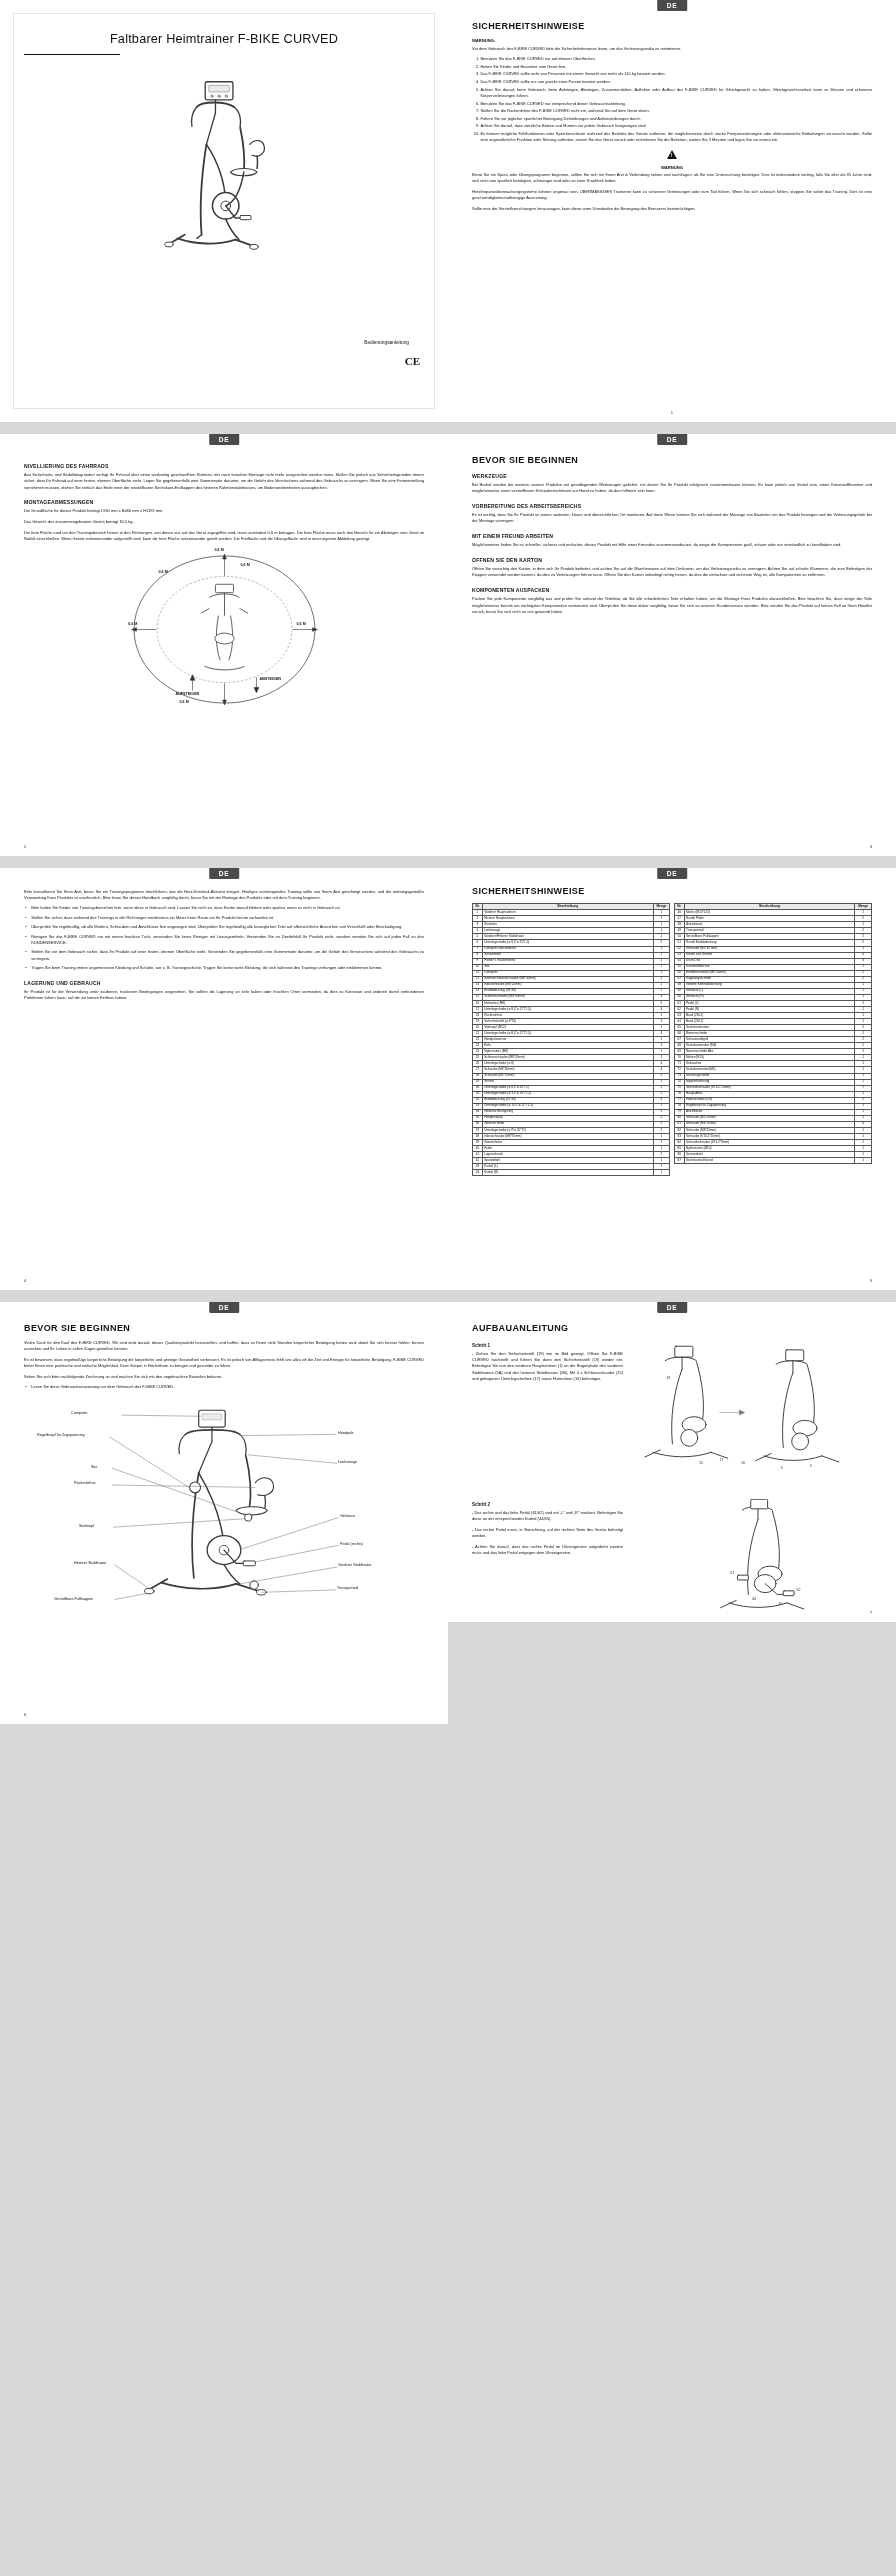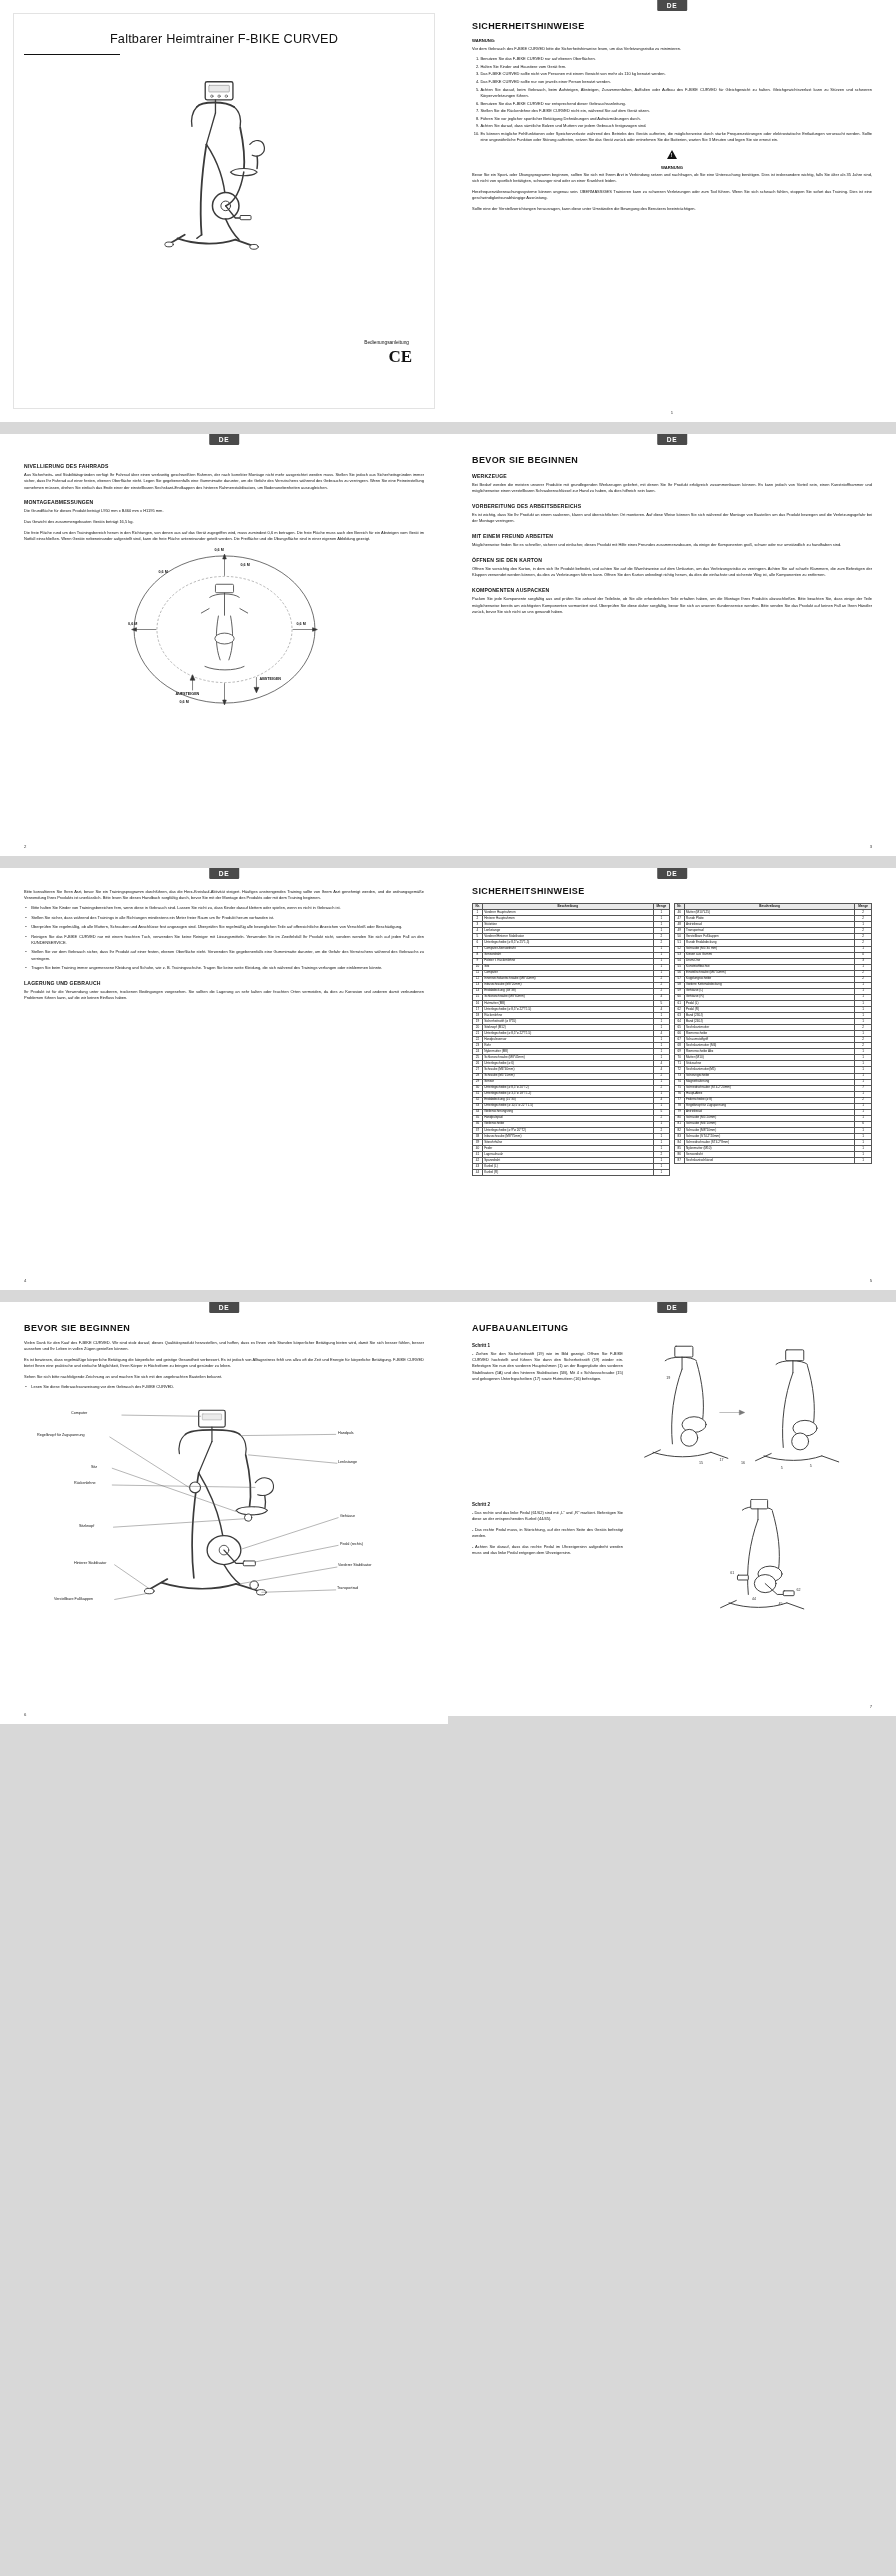--- a/index.html
+++ b/index.html
@@ -26,21 +26,21 @@
   .warn-center{text-align:center;font-size:4.2px;font-weight:bold;margin:6px 0 2.4px 0;}
   .tri{width:0;height:0;border-left:5.4px solid transparent;border-right:5.4px solid transparent;
        border-bottom:9.6px solid #111;margin:6px auto 0 auto;position:relative;}
   .tri:after{content:"!";position:absolute;left:-1.5px;top:3px;color:#fff;font-size:4.8px;font-weight:bold;}
   .pgnum{position:absolute;bottom:7.2px;left:0;right:0;text-align:center;font-size:4.2px;color:#333;}
   .pgnum.right{text-align:right;right:24px;left:auto;}
   .pgnum.left{text-align:left;left:24px;right:auto;}
   .cover-frame{position:absolute;left:13.3px;top:13.3px;right:13.3px;bottom:13.3px;border:0.6px solid #e3e3e3;}
   .bike-svg{display:block;margin:0 auto;}
   .anleitung{position:absolute;right:39px;bottom:77px;font-size:4.8px;}
-  .ce{position:absolute;right:36px;bottom:55px;font-size:17px;font-weight:bold;font-family:"Liberation Serif",serif;}
+  .ce{position:absolute;right:28px;bottom:55px;font-size:11px;font-weight:bold;font-family:"Liberation Serif",serif;}
   
   table.parts{border-collapse:collapse;font-size:3.1px;width:100%;}
   table.parts th,table.parts td{border:0.3px solid #555;padding:0.6px 1.2px;line-height:1.25;}
   table.parts th{background:#e9e9e9;font-weight:bold;font-size:3.1px;}
   .tbl-cols{display:flex;gap:3.6px;}
   .tbl-cols > div{flex:1;}
   .num-c{width:6.6px;text-align:center;}
   .qty-c{width:13.3px;text-align:center;}
   
   .diagram{position:relative;margin:6px auto;}
@@ -783,21 +783,21 @@
           <div class="lbl" style="left:301px;top:63px;">Lenkstange</div>
           <div class="lbl" style="left:303px;top:117px;">Gehäuse</div>
           <div class="lbl" style="left:303px;top:145px;">Pedal (rechts)</div>
           <div class="lbl" style="left:301px;top:166px;">Vorderer Stabilisator</div>
           <div class="lbl" style="left:300px;top:189px;">Transportrad</div>
         </div>
       </div>
       <div class="pgnum left">6</div>
     </div>
 
-    <div class="sheet half" style="height:414px;">
+    <div class="sheet half" style="height:320px;">
       <div class="de-tab">DE</div>
       <div class="pad">
         <h2 class="sec">AUFBAUANLEITUNG</h2>
 
         <div class="two-col-flex">
           <div style="width:151px;">
             <div class="step-h">Schritt 1</div>
             <p class="t">- Ziehen Sie den Sicherheitsstift (19) wie im Bild gezeigt. Öffnen Sie F-BIKE CURVED hochstellt und führen Sie dann den Sicherheitsstift (19) wieder ein. Befestigen Sie nun den vorderen Hauptrahmen (1) an der Bogenplatte des vorderen Stabilisators (5A) und des hinteren Stabilisators (5B), Mit 4 x Schlossschraube (15) und gebogenen Unterlegscheiben (17) sowie Hutmuttern (16) befestigen.</p>
           </div>
           <div style="flex:1;">

